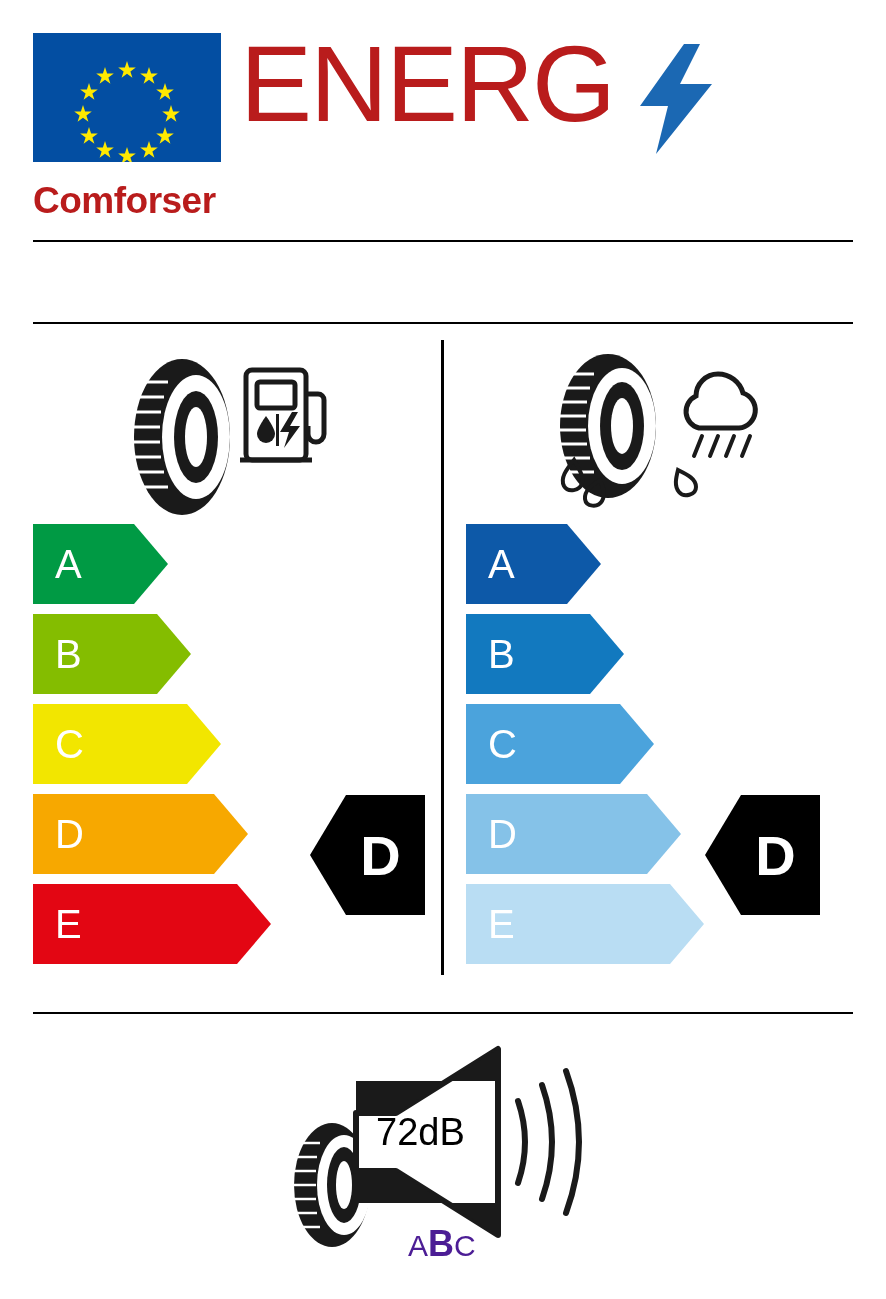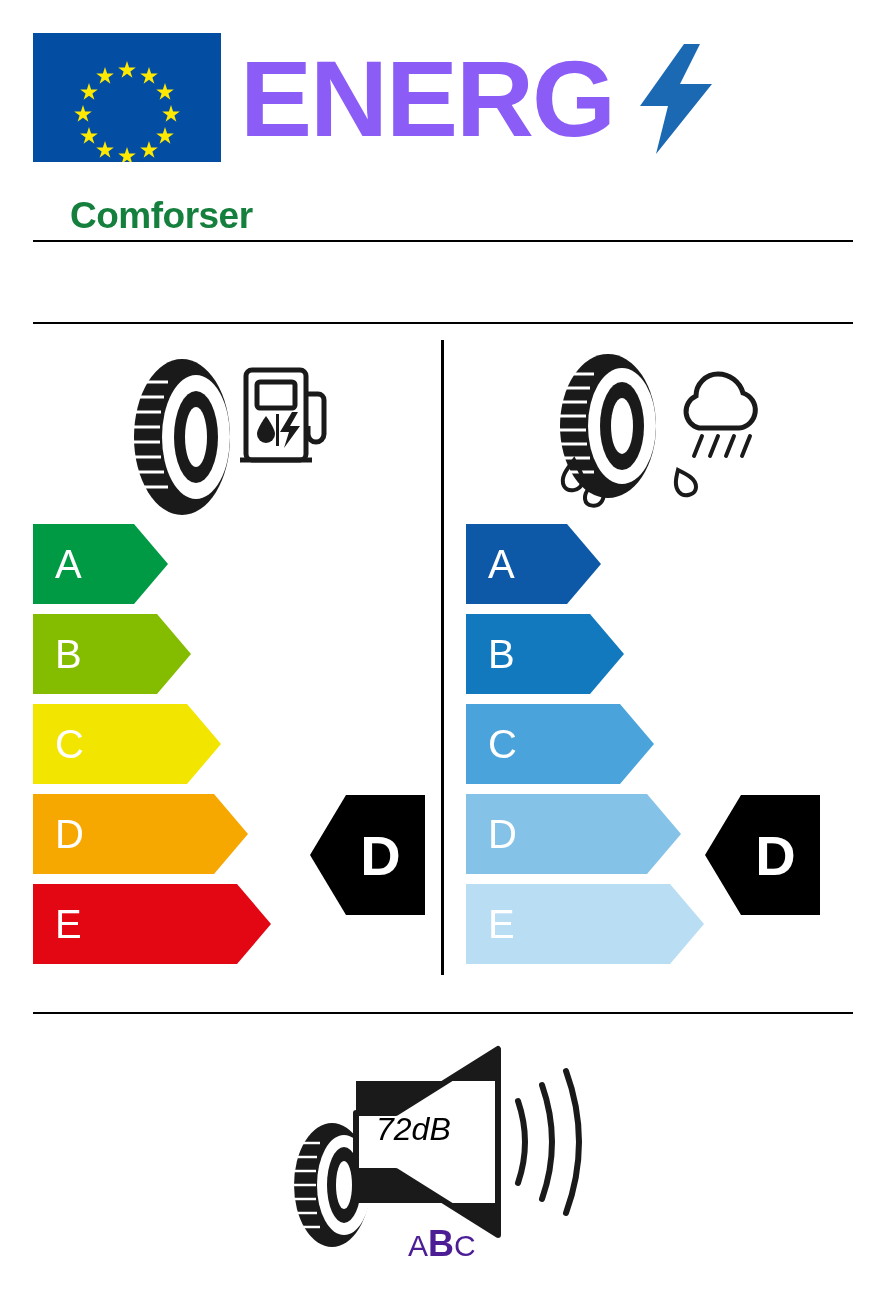--- a/index.html
+++ b/index.html
@@ -32,46 +32,45 @@
     height: 129px;
     background: #034ea2;
   }
   .eu-stars {
     position: absolute;
     left: 0; top: 0; width: 100%; height: 100%;
   }
   .energ-word {
     position: absolute;
     left: 240px;
-    top: 45px;
+    top: 30px;
     font-size: 108px;
-    font-weight: bold;
+    font-weight: normal;
     letter-spacing: -2px;
-    color: #8b5cf6;
+    color: #b91c1c;
     font-family: "Liberation Sans", sans-serif;
     line-height: 1;
   }
   .energ-bolt {
     position: absolute;
     left: 640px;
     top: 44px;
     width: 72px;
     height: 110px;
   }
 
   
   .brand-name {
     position: absolute;
     left: 33px;
-    top: 195px;
+    top: 180px;
     font-size: 37px;
     font-weight: bold;
-    color: #15803d;
+    color: #b91c1c;
     letter-spacing: -0.5px;
-    margin-left: 37px;
   }
 
   .rule {
     position: absolute;
     background: #000;
     height: 2px;
   }
   .rule-1 { left: 33px; top: 240px; width: 820px; }
   .rule-2 { left: 33px; top: 322px; width: 820px; }
   .rule-3 { left: 33px; top: 1012px; width: 820px; }
@@ -149,24 +148,23 @@
     position: absolute;
     left: 280px;
     top: 1035px;
     width: 330px;
     height: 230px;
   }
   .noise-db {
     position: absolute;
     left: 96px;
     top: 76px;
-    font-size: 32px;
+    font-size: 38px;
     font-family: "Liberation Sans", sans-serif;
     color: #000;
-    font-style: italic;
   }
   .noise-class {
     position: absolute;
     left: 128px;
     top: 188px;
     font-size: 30px;
     color: #4c1d95;
     letter-spacing: 0px;
   }
   .noise-class b {

